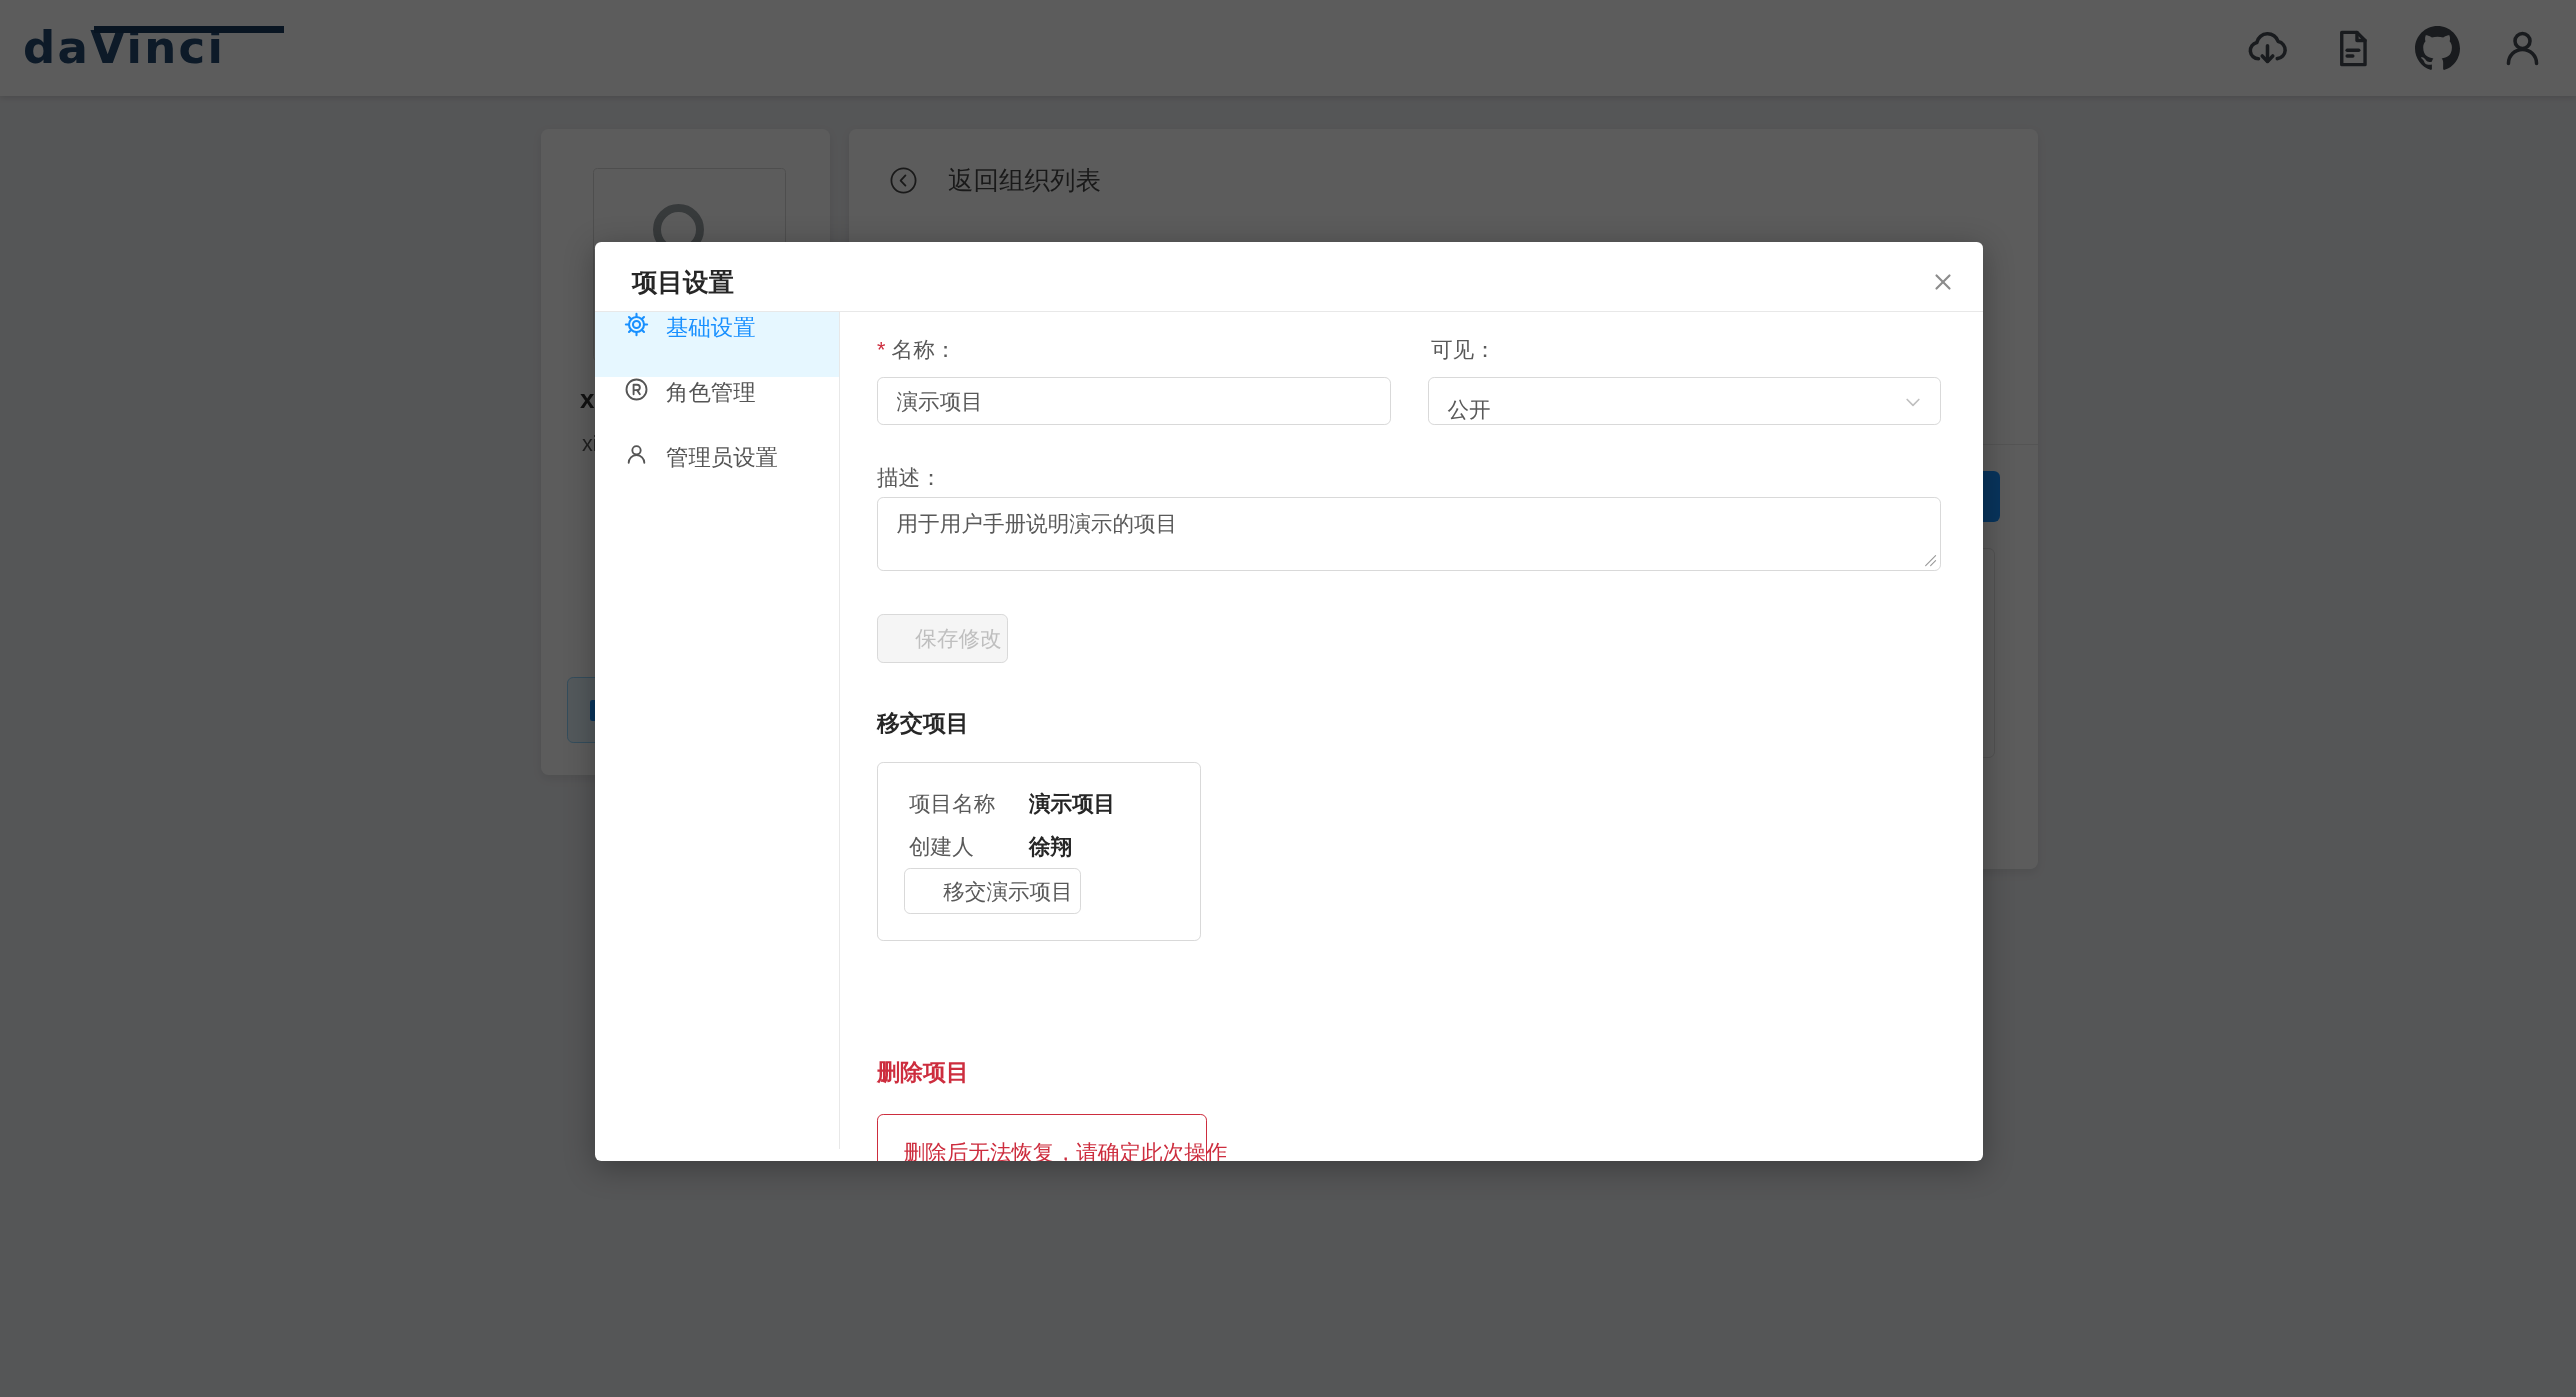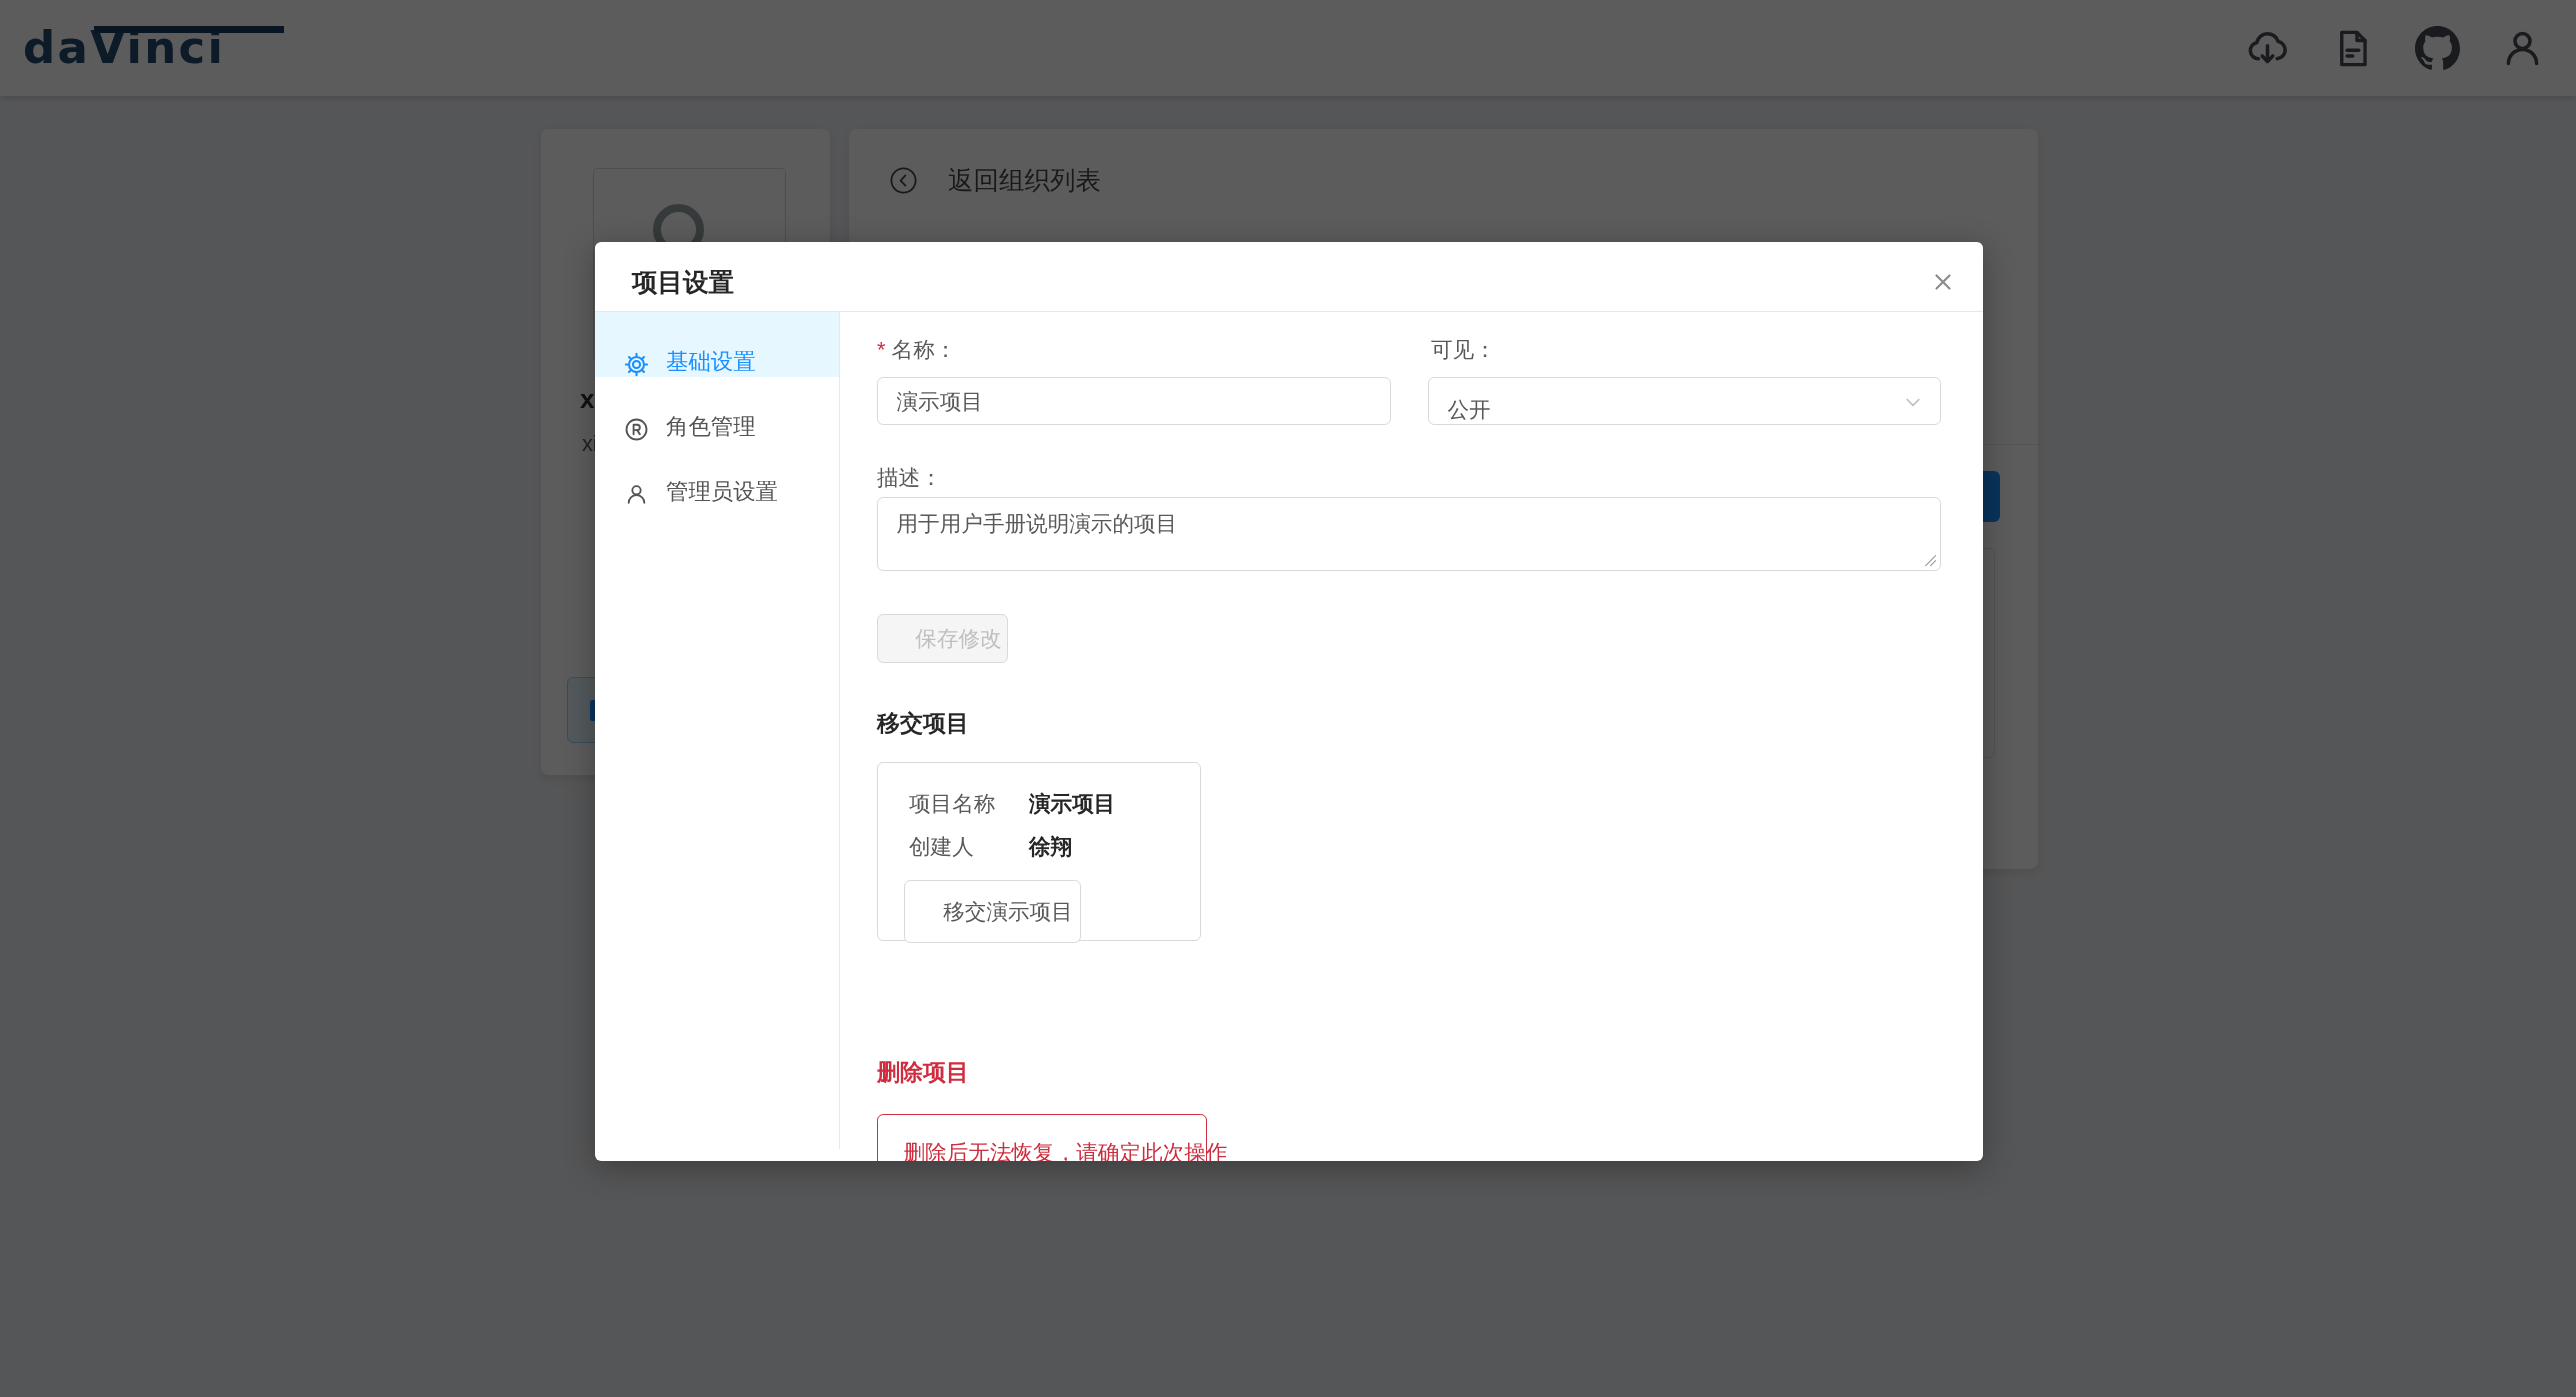--- a/index.html
+++ b/index.html
@@ -49,21 +49,21 @@
   .modal { position:absolute; left:595px; top:242px; width:1388px; height:919px; background:#fff;
            border-radius:6.2px; z-index:20; overflow:hidden; box-shadow:0 6.2px 31px rgba(0,0,0,.3); }
   .modal-header { position:relative; height:70px; border-bottom:1.5px solid #e8e8e8;font-family:Liberation Serif, serif; }
   .modal-title { position:absolute; left:37px; top:0; line-height:82px; font-size:25.5px;
                  font-weight:600; color:rgba(0,0,0,.85); }
   .modal-close { position:absolute; right:12.3px; top:12.3px; width:56px; height:56px; display:flex;
                  align-items:center; justify-content:center; color:#8c8c8c; cursor:pointer; background:none; border:none; }
   .modal-body { display:flex; height:837px; }
 
   .m-sidebar { width:245px; border-right:1.5px solid #e8e8e8; flex:none; padding-top:0; }
-  .m-item { height:65px; display:flex; align-items:flex-end; gap:17px; padding-left:29px;
+  .m-item { height:65px; display:flex; align-items:flex-start; gap:17px; padding-left:29px;
             font-size:22.4px; color:#555; cursor:pointer; }
   .m-item.active { background:#e6f7ff; color:#1890ff; }
   .m-item .mi-icon { width:25px; height:25px; display:flex; align-items:center; justify-content:center; }
 
   .m-content { position:relative; flex:1; }
   .f-label { position:absolute; font-size:21.6px; color:#595959; }
   .req { color:#cd2d3e; margin-right:6.2px; font-size:21.6px; }
   .f-input { position:absolute; height:48px; border:1.5px solid #d9d9d9; border-radius:6.2px;
              font-size:21.6px; color:#595959; padding:0 18.5px;
              font-family:"Liberation Sans","DejaVu Sans",sans-serif; outline:none; background:#fff; }
@@ -236,21 +236,21 @@
       <div class="section-h" style="left:37px; top:396px;">移交项目</div>
       <div class="panel" style="left:37px; top:450px; width:324px; height:179px;">
         <div class="t-row" style="top:26px;">
           <span class="t-label">项目名称</span>
           <span class="t-value">演示项目</span>
         </div>
         <div class="t-row" style="top:69px;">
           <span class="t-label">创建人</span>
           <span class="t-value">徐翔</span>
         </div>
-        <button class="btn btn-plain" style="left:25.5px; top:105px; width:177px; height:63px;margin-top:12px;">移交演示项目</button>
+        <button class="btn btn-plain" style="left:25.5px; top:105px; width:177px; height:46px;">移交演示项目</button>
       </div>
 
       <div class="section-h danger" style="left:37px; top:745px;">删除项目</div>
       <div class="panel danger" style="left:37px; top:802px; width:330px; height:193px;">
         <div class="danger-warn">删除后无法恢复，请确定此次操作</div>
 
       </div>
     </div>
   </div>
 </div>

